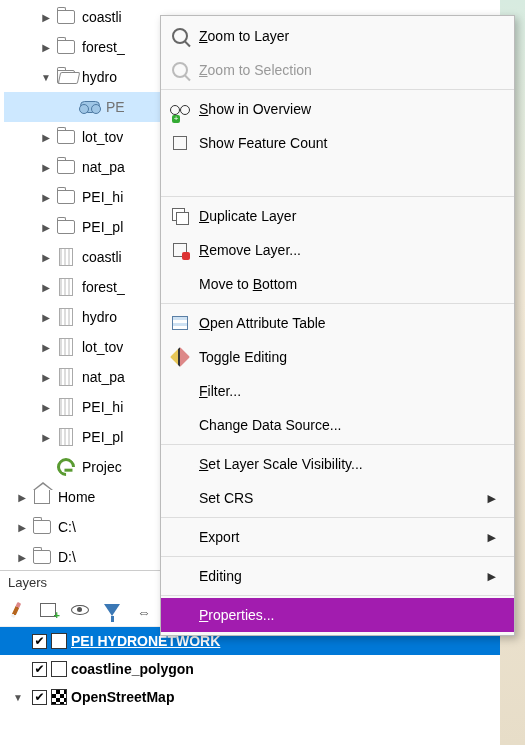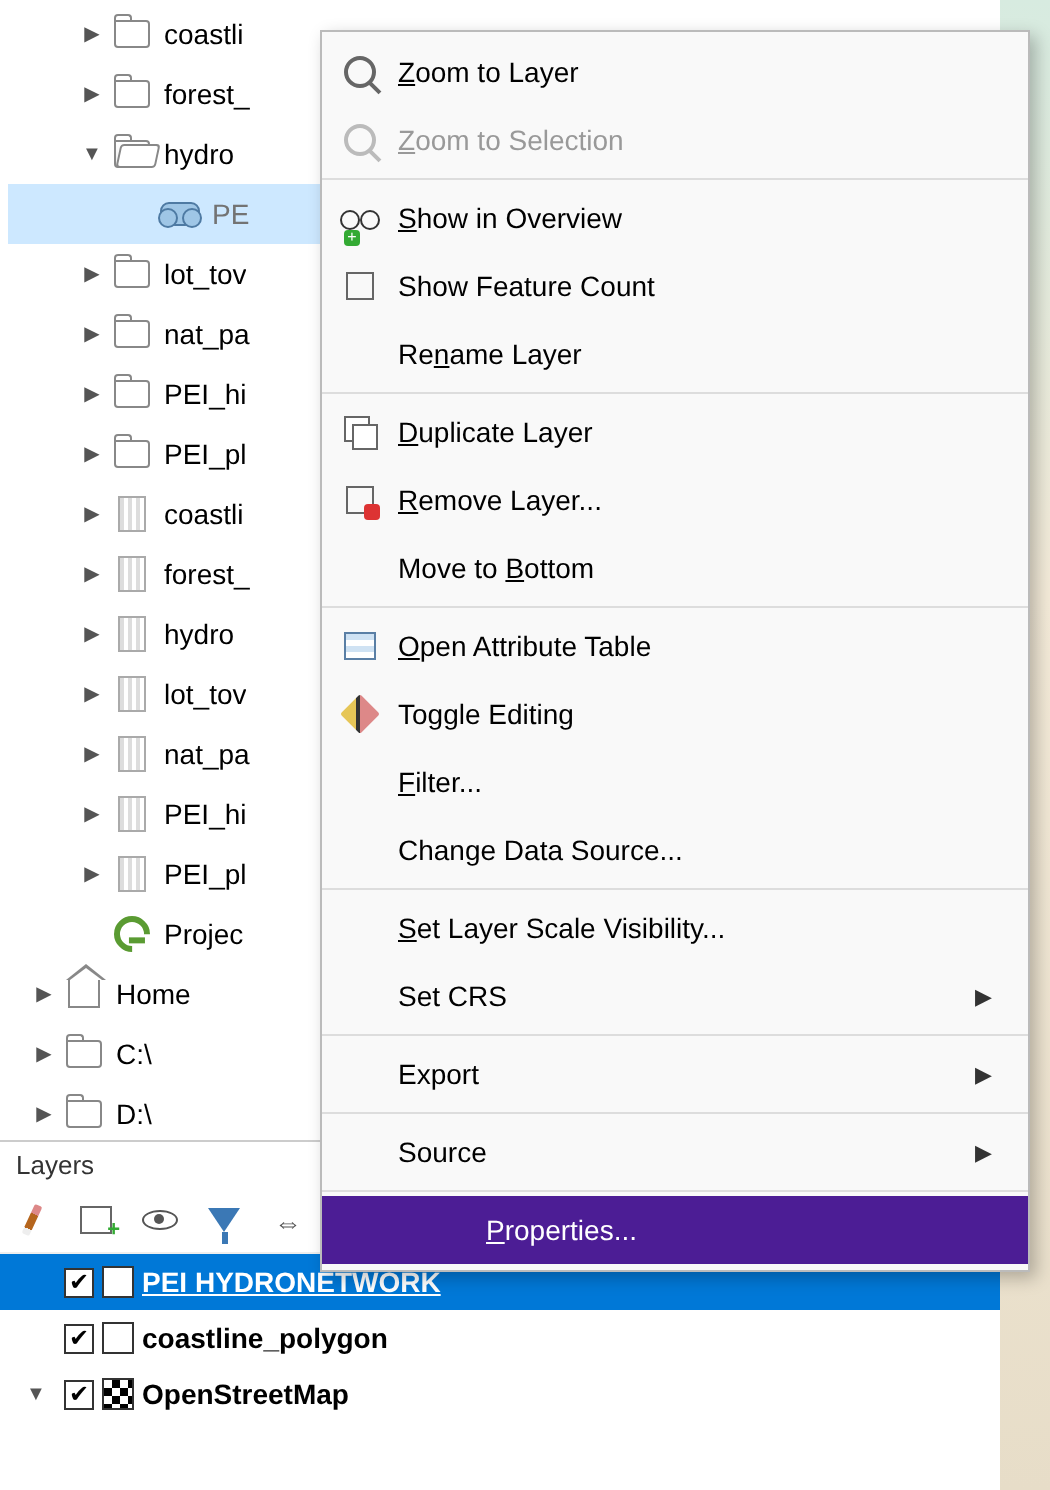--- a/index.html
+++ b/index.html
@@ -38,21 +38,21 @@
   .sym { width:16px; height:16px; border:1px solid #333; display:inline-block;}
   .sym.clear { background:#fff; }
   .sym.osm { background: repeating-conic-gradient(#000 0 25%, #fff 0 50%) 0 0/8px 8px; }
   .layer-lbl { font-weight:600; }
   .layer-row.hl .layer-lbl { text-decoration: underline; }
 
   .ctx { position:absolute; top:15px; left:160px; width:355px; background:#f9f9f9; border:1px solid #bbb; box-shadow: 3px 3px 8px rgba(0,0,0,0.25); padding:3px 0;}
   .ctx-item { display:flex; align-items:center; height:34px; padding: 0 18px 0 6px; cursor:default;}
   .ctx-item.sep { height:1px; background:#ddd; padding:0; margin:2px 0;}
   .ctx-item.disabled { color:#999; }
-  .ctx-item.hover { background:#4c1d95; color:#fff;gap:44px; }
+  .ctx-item.hover { background:#a21caf; color:#fff; }
   .ctx-icon { width:26px; height:22px; margin-right:6px; display:flex; align-items:center; justify-content:center; }
   .ctx-label { flex:1; }
   .ctx-label .u { text-decoration: underline; text-decoration-thickness:1px; }
   .arrow { margin-left:auto; font-size:11px; color:#333; }
 
   .mag { width:16px; height:16px; border:2px solid #666; border-radius:50%; position:relative;}
   .mag::after{content:"";position:absolute;width:7px;height:2px;background:#666;bottom:-3px;right:-5px;transform:rotate(45deg);}
   .mag.dim { border-color:#bbb;} .mag.dim::after{background:#bbb;}
   .glasses{width:20px;height:8px;position:relative;}
   .glasses::before,.glasses::after{content:"";position:absolute;width:8px;height:8px;border:1.5px solid #333;border-radius:50%;top:0;}
@@ -288,21 +288,20 @@
       <span class="ctx-label"><span class="u">S</span>how in Overview</span>
     </div>
     <div class="ctx-item">
       <span class="ctx-icon">
         <span class="chkbox"></span>
       </span>
       <span class="ctx-label">Show Feature Count</span>
     </div>
     <div class="ctx-item">
       <span class="ctx-icon"></span>
-      <span class="ctx-label">Re<span class="u">n</span>ame Layer</span>
     </div>
     <div class="ctx-item sep"></div>
     <div class="ctx-item">
       <span class="ctx-icon">
         <span class="dup"></span>
       </span>
       <span class="ctx-label"><span class="u">D</span>uplicate Layer</span>
     </div>
     <div class="ctx-item">
       <span class="ctx-icon">
@@ -347,21 +346,21 @@
     </div>
     <div class="ctx-item sep"></div>
     <div class="ctx-item">
       <span class="ctx-icon"></span>
       <span class="ctx-label">Export</span>
       <span class="arrow">▶</span>
     </div>
     <div class="ctx-item sep"></div>
     <div class="ctx-item">
       <span class="ctx-icon"></span>
-      <span class="ctx-label">Source</span>
+      <span class="ctx-label">Editing</span>
       <span class="arrow">▶</span>
     </div>
     <div class="ctx-item sep"></div>
     <div class="ctx-item hover">
       <span class="ctx-icon"></span>
       <span class="ctx-label"><span class="u">P</span>roperties...</span>
     </div>
   </div>
 
 </body></html>

